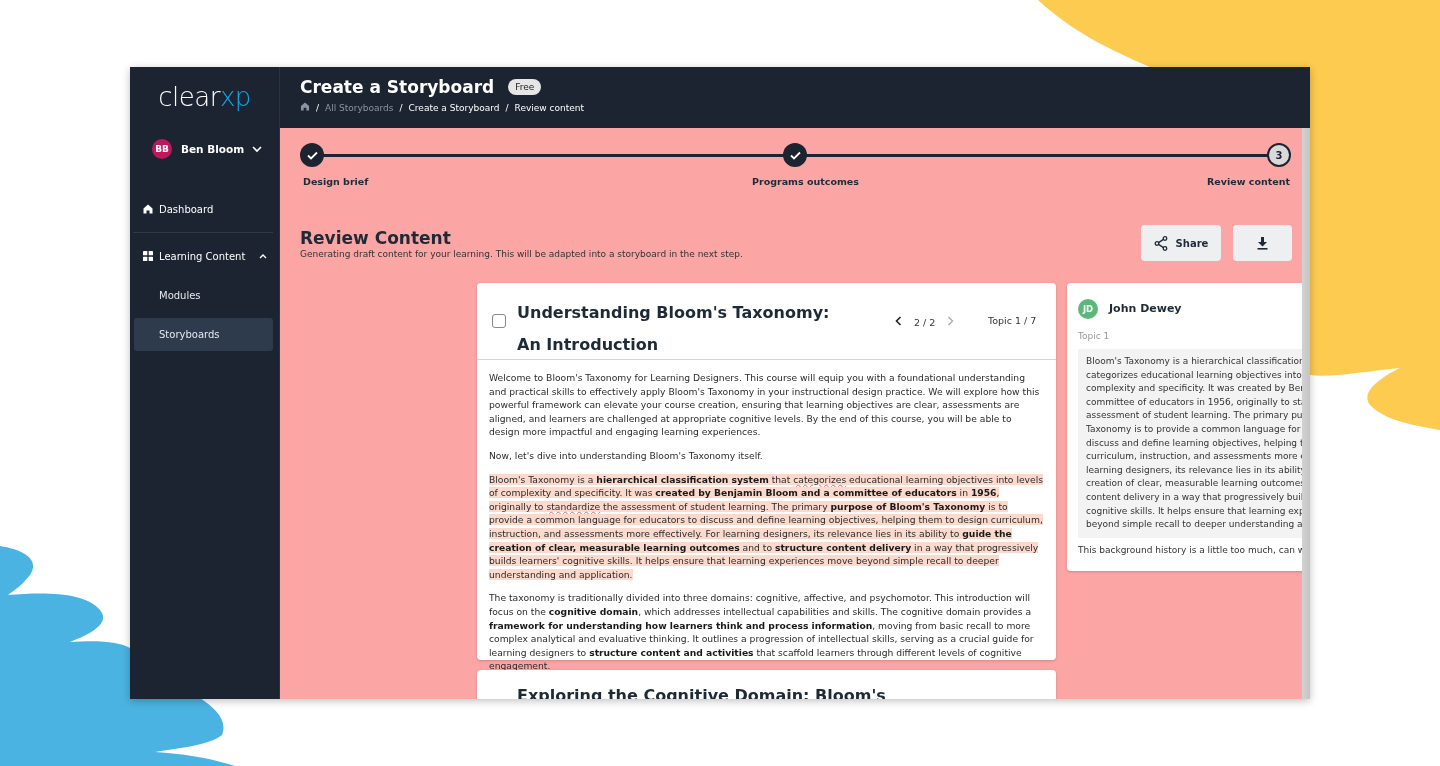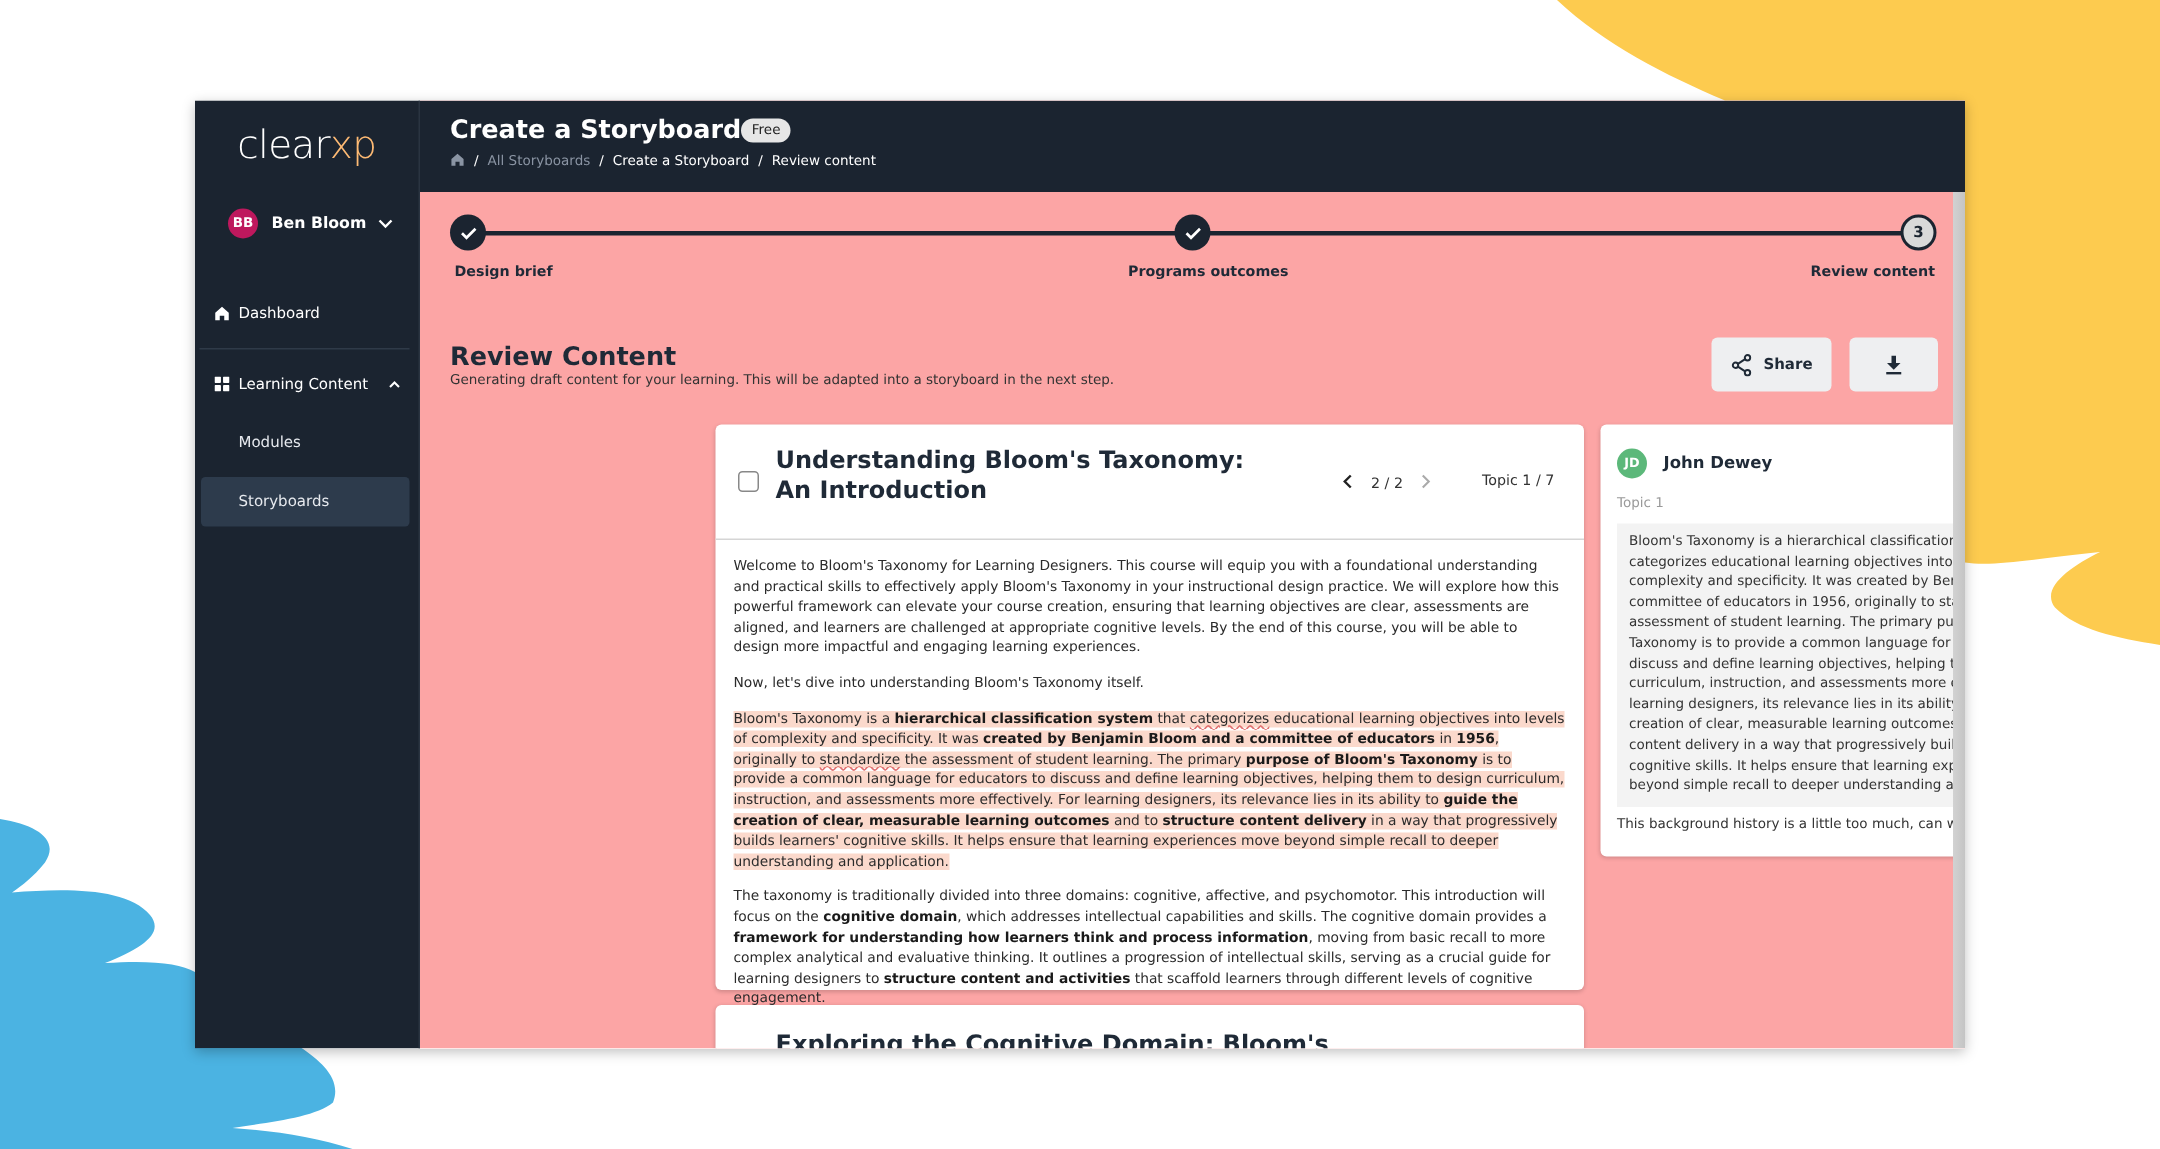--- a/index.html
+++ b/index.html
@@ -4,36 +4,36 @@
 <style>
   * { box-sizing: border-box; margin: 0; padding: 0; }
   html, body { width: 1440px; height: 766px; overflow: hidden; background: #ffffff; font-family: "DejaVu Sans", sans-serif; }
   .stage { position: relative; width: 1440px; height: 766px; overflow: hidden; background: #ffffff; }
   .blob { position: absolute; z-index: 0; }
 
   .app { position: absolute; left: 130px; top: 67px; width: 1180px; height: 632px; z-index: 1; display: flex; box-shadow: 0 2px 8px rgba(0,0,0,0.25); overflow: hidden; }
 
   .sidebar { width: 150px; background: #1b2430; height: 100%; position: relative; flex-shrink: 0; border-right: 1px solid #2a3441; }
   .logo { height: 60px; display: flex; align-items: center; justify-content: center; font-family: "DejaVu Sans", sans-serif; font-size: 26px; color: #ffffff; letter-spacing: -0.5px; font-weight: 300; }
-  .logo .xp { color: #fdba74; }
+  .logo .xp { color: #0ea5e9; }
   .user { display: flex; align-items: center; padding: 0 0 0 22px; margin-top: 11px; height: 22px; }
   .avatar { width: 20px; height: 20px; border-radius: 50%; background: #be185d; color: #fff; font-size: 9px; display: flex; align-items: center; justify-content: center; font-weight: bold; text-align: right; }
   .user-name { color: #ffffff; font-size: 10.5px; font-weight: bold; margin-left: 9px; }
   .chev { color: #fff; font-size: 10px; margin-left: 8px; }
   .nav-item { display: flex; align-items: center; padding-left: 12px; color: #ffffff; font-size: 10px; height: 26px; }
   .nav-item .ico { width: 12px; margin-right: 5px; display: inline-flex; align-items: center; justify-content: center; }
   .divider { height: 1px; background: #2f3a48; margin: 10px 6px 10px 3px; }
   .sub-item { color: #e6e9ee; font-size: 10px; padding-left: 25px; height: 33px; display: flex; align-items: center; margin: 0 6px 6px 4px; border-radius: 3px; }
   .sub-item.active { background: #2d3b4c; }
 
   .main { flex: 1; background: #fca5a5; position: relative; height: 100%; overflow: hidden; }
   .topbar { height: 61px; background: #1b2430; padding: 10px 0 0 20px; }
   .title-row { display: flex; align-items: center; }
   .title { color: #ffffff; font-size: 17px; font-weight: bold; }
-  .badge { background: #e6e6e6; color: #222; font-size: 9px; border-radius: 9px; padding: 3px 7px; }
+  .badge { margin-left: 14px; background: #e6e6e6; color: #222; font-size: 9px; border-radius: 9px; padding: 3px 7px; }
   .crumbs { display: flex; align-items: center; margin-top: 5px; font-size: 9px; color: #ffffff; }
   .crumbs .sep { margin: 0 6px; }
   .crumbs .muted { color: #8a94a3; }
 
   .stepper { position: relative; height: 70px; margin: 0 20px; }
   .step-line { position: absolute; top: 26px; left: 12px; right: 12px; height: 3px; background: #1b2430; }
   .step-node { position: absolute; top: 15px; width: 24px; height: 24px; border-radius: 50%; background: #1b2430; display: flex; align-items: center; justify-content: center; color: #fff; }
   .step-node.current { background: #d9d9d9; border: 2.5px solid #1b2430; color: #1b2430; font-size: 10px; font-weight: bold; }
   .step-label { position: absolute; top: 48px; font-size: 9.5px; font-weight: bold; color: #1f2a37; white-space: nowrap; }
 
@@ -41,21 +41,21 @@
   .section-title { position: absolute; left: 20px; top: 30px; font-size: 17px; font-weight: bold; color: #1f2a37; }
   .section-sub { position: absolute; left: 20px; top: 55px; font-size: 9px; color: #333; }
   .btn { position: absolute; top: 29px; height: 36px; background: #eeeff1; border-radius: 4px; display: flex; align-items: center; justify-content: center; font-size: 10px; font-weight: bold; color: #1f2a37; }
   .btn-share { left: 861px; width: 80px; }
   .btn-share svg { margin-right: 8px; }
   .btn-download { left: 953px; width: 59px; }
 
   .card { position: absolute; left: 197px; top: 216px; width: 579px; height: 377px; background: #ffffff; border-radius: 4px; box-shadow: 0 1px 3px rgba(0,0,0,0.18); }
   .card-head { height: 77px; border-bottom: 1px solid #d5d5d5; position: relative; }
   .checkbox { position: absolute; left: 15px; top: 31px; width: 14px; height: 14px; border: 1.5px solid #888; border-radius: 3px; background: #fff; }
-  .card-title { position: absolute; left: 40px; top: 14px; width: 340px; font-size: 16px; font-weight: bold; color: #1f2a37; line-height: 20px; }
+  .card-title { position: absolute; left: 40px; top: 14px; width: 340px; font-size: 16px; font-weight: bold; color: #1f2a37; line-height: 32px; }
   .pager { position: absolute; left: 418px; top: 32px; display: flex; align-items: center; font-size: 9.5px; color: #333; }
   .pager .arrow { font-size: 12px; color: #333; }
   .pager .arrow.dis { color: #aaa; }
   .pager .count { margin: 0 12px; }
   .topic-count { position: absolute; left: 511px; top: 32px; font-size: 9.5px; color: #333; }
   .card-body { padding: 11px 12px 0 12px; font-size: 9.2px; line-height: 13.6px; color: #2b2b2b; }
   .card-body p { margin-bottom: 10px; }
   .hl { background: #fbd9cc; }
   .card-body b { color: #1a1a1a; }
   .squig { text-decoration: underline wavy #e07070; text-decoration-thickness: 1px; }

